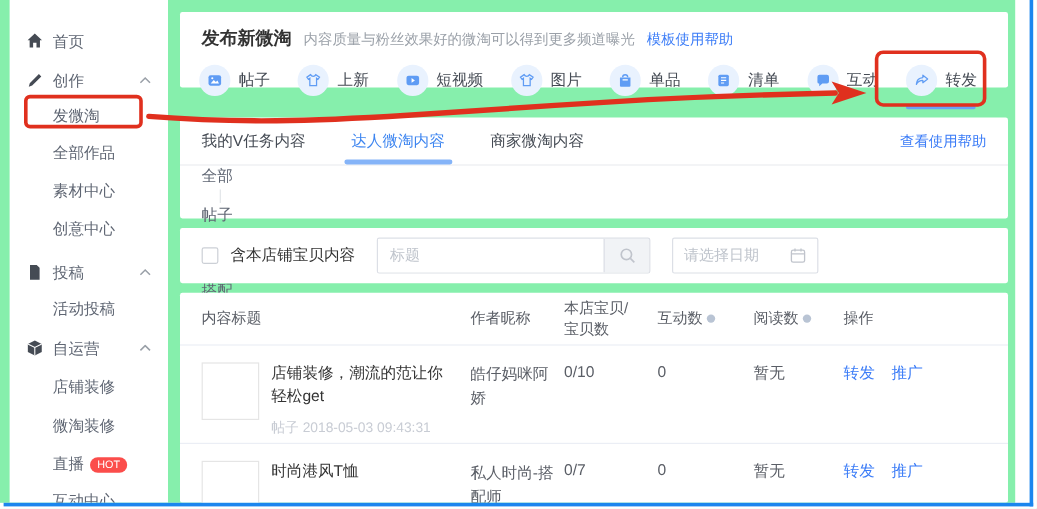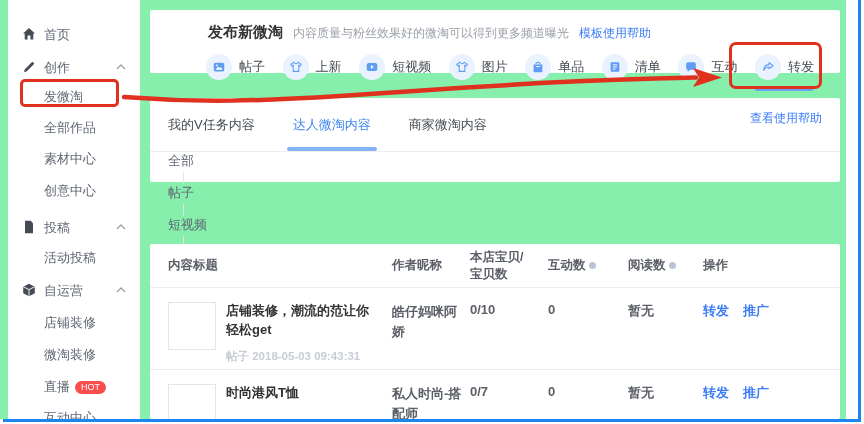--- a/index.html
+++ b/index.html
@@ -11,38 +11,38 @@
   .sidebar { position:absolute; left:8px; top:0; width:132px; height:100%; background:#ffffff; }
   .side-item { position:absolute; left:0; width:100%; height:20px; font-size:13px; color:#5f6673; cursor:pointer; }
   .side-item .slabel { position:absolute; left:36px; top:1px; white-space:nowrap; }
   .side-item .sicon { position:absolute; left:13px; top:1px; width:16px; height:16px; }
   .side-item .caret { position:absolute; right:14px; top:6px; }
   .badge-hot { display:inline-block; margin-left:5px; background:#fb4d4b; color:#fff; font-size:9px;
                line-height:13px; padding:0 6px; border-radius:8px; vertical-align:1px; }
 
   
   .card { position:absolute; left:150px; width:690px; background:#ffffff; border-radius:2px; }
-  .card1 { top:10px;  height:63px;padding-left:40px; }
+  .card1 { top:10px;  height:63px; }
   .card2 { top:98px;  height:84px; }
   .card3 { top:190px; height:46px; }
   .card4 { top:244px; height:175px; }
 
   
   .pub-header { display:flex; align-items:baseline; gap:10px; padding:13px 18px 0 18px; }
   .pub-title { font-size:15px; font-weight:bold; color:#333; }
   .pub-sub { font-size:12px; color:#9aa0a8; }
   .link { color:#3b7cf7; font-size:12px; text-decoration:none; cursor:pointer; }
   .pub-tabs { display:flex; justify-content:space-between; align-items:center; padding:10px 26px 0 16px; }
   .pub-tab { position:relative; display:flex; align-items:center; gap:7px; font-size:13px; color:#454b54; cursor:pointer; height:30px; }
   .tab-circ { width:26px; height:26px; border-radius:50%; background:#e9f2fe; display:flex; align-items:center; justify-content:center; }
   .pub-tab.active::after { content:""; position:absolute; left:50%; transform:translateX(-50%); bottom:-9px;
                            width:58px; height:3px; background:#6ba1f7; border-radius:2px; }
 
   
-  .sec-tabs { position:relative; display:flex; gap:38px; padding:0 18px; height:54px; align-items:center;
+  .sec-tabs { position:relative; display:flex; gap:38px; padding:0 18px; height:40px; align-items:center;
               border-bottom:1px solid #ecedf0; }
   .sec-tab { position:relative; font-size:13px; color:#454b54; cursor:pointer; height:100%; display:flex; align-items:center; }
   .sec-tab.active { color:#3d85f0; }
   .sec-tab.active::after { content:""; position:absolute; left:-6px; right:-6px; bottom:0; height:4px;
                            background:#85b4f8; border-radius:2px; }
   .sec-help { position:absolute; right:18px; top:12px; }
   .filters { display:flex; align-items:flex-start; height:45px; padding:0 18px; font-size:13px; color:#5f6673;flex-direction:column; }
   .filter-item { cursor:pointer; }
   .fsep { color:#e3e6ea; margin:0 14px; font-size:12px; }
 
@@ -54,21 +54,21 @@
   .search-wrap input { flex:1; border:none; outline:none; padding:0 10px; font-size:12.5px; color:#333;
                        font-family:"Liberation Sans","DejaVu Sans",sans-serif; }
   .search-wrap input::placeholder { color:#bfc4cc; }
   .search-btn { width:38px; background:#f1f3f6; border-left:1px solid #dcdfe6; display:flex; align-items:center;
                 justify-content:center; cursor:pointer; }
   .date-wrap { display:flex; align-items:center; justify-content:space-between; width:122px; height:30px;
                border:1px solid #dcdfe6; border-radius:2px; padding:0 9px; margin-left:8px; cursor:pointer; }
   .date-ph { font-size:12.5px; color:#bfc4cc; }
 
   
-  .tgrid { display:grid; grid-template-columns:224px 78px 78px 80px 75px 1fr; padding-left:18px;font-weight:bold; }
+  .tgrid { display:grid; grid-template-columns:224px 78px 78px 80px 75px 1fr; padding-left:18px; }
   .thead { height:43px; align-items:center; font-size:12.5px; color:#5a5e66; }
   .thead .th { line-height:1.35; padding-right:8px; }
   .info-dot { display:inline-block; width:7px; height:7px; border-radius:50%; background:#b9c4d4; margin-left:3px; }
   .trow { border-top:1px solid #ebeef5; padding-top:14px; align-items:start; font-size:13px; color:#5a5e66; }
   .trow1 { height:82px; } .trow2 { height:80px; }
   .cell-title { display:flex; gap:10px; padding-right:14px; }
   .thumb { width:48px; height:48px; border:1px solid #e5e5e5; background:#fff; flex:none; }
   .thumb-inner { width:100%; height:100%; }
   .ttl-col { display:flex; flex-direction:column; }
   .ttl { font-size:13px; color:#333; line-height:1.45; max-width:158px; }
@@ -274,20 +274,44 @@
         <span class="filter-item">短视频</span>
           <span class="fsep">|</span>
         <span class="filter-item">搭配</span>
           <span class="fsep">|</span>
         <span class="filter-item">单品</span>
           <span class="fsep">|</span>
         <span class="filter-item">问答</span>
       </div>
     </section>
 
+    <section class="card card3">
+      <span class="cbx"></span>
+      <span class="cbx-label">含本店铺宝贝内容</span>
+      <div class="search-wrap">
+        <input type="text" placeholder="标题" style="">
+        <span class="search-btn">
+          <span>
+            <svg width="16" height="16" viewBox="0 0 16 16">
+                <circle cx="7" cy="7" r="4.3" stroke="#c0c4cc" fill="none" stroke-width="1.4"></circle>
+                <path d="M10.3 10.3 L13.6 13.6" stroke="#c0c4cc" stroke-width="1.4"></path>
+              </svg>
+          </span>
+        </span>
+      </div>
+      <div class="date-wrap">
+        <span class="date-ph">请选择日期</span>
+        <span>
+          <svg width="14" height="14" viewBox="0 0 14 14">
+              <rect x="1.5" y="2.5" width="11" height="10" rx="1.5" stroke="#c0c4cc" fill="none" stroke-width="1.1"></rect>
+              <path d="M1.5 5.5 H12.5 M4.5 1 v2.6 M9.5 1 v2.6" stroke="#c0c4cc" stroke-width="1.1"></path>
+            </svg>
+        </span>
+      </div>
+    </section>
 
     <section class="card card4">
       <div class="tgrid thead">
         <div class="th">内容标题</div>
         <div class="th">作者昵称</div>
         <div class="th" style="max-width:70px">本店宝贝/宝贝数</div>
         <div class="th"><span>互动数</span><span class="info-dot"></span></div>
         <div class="th"><span>阅读数</span><span class="info-dot"></span></div>
         <div class="th">操作</div>
       </div>

